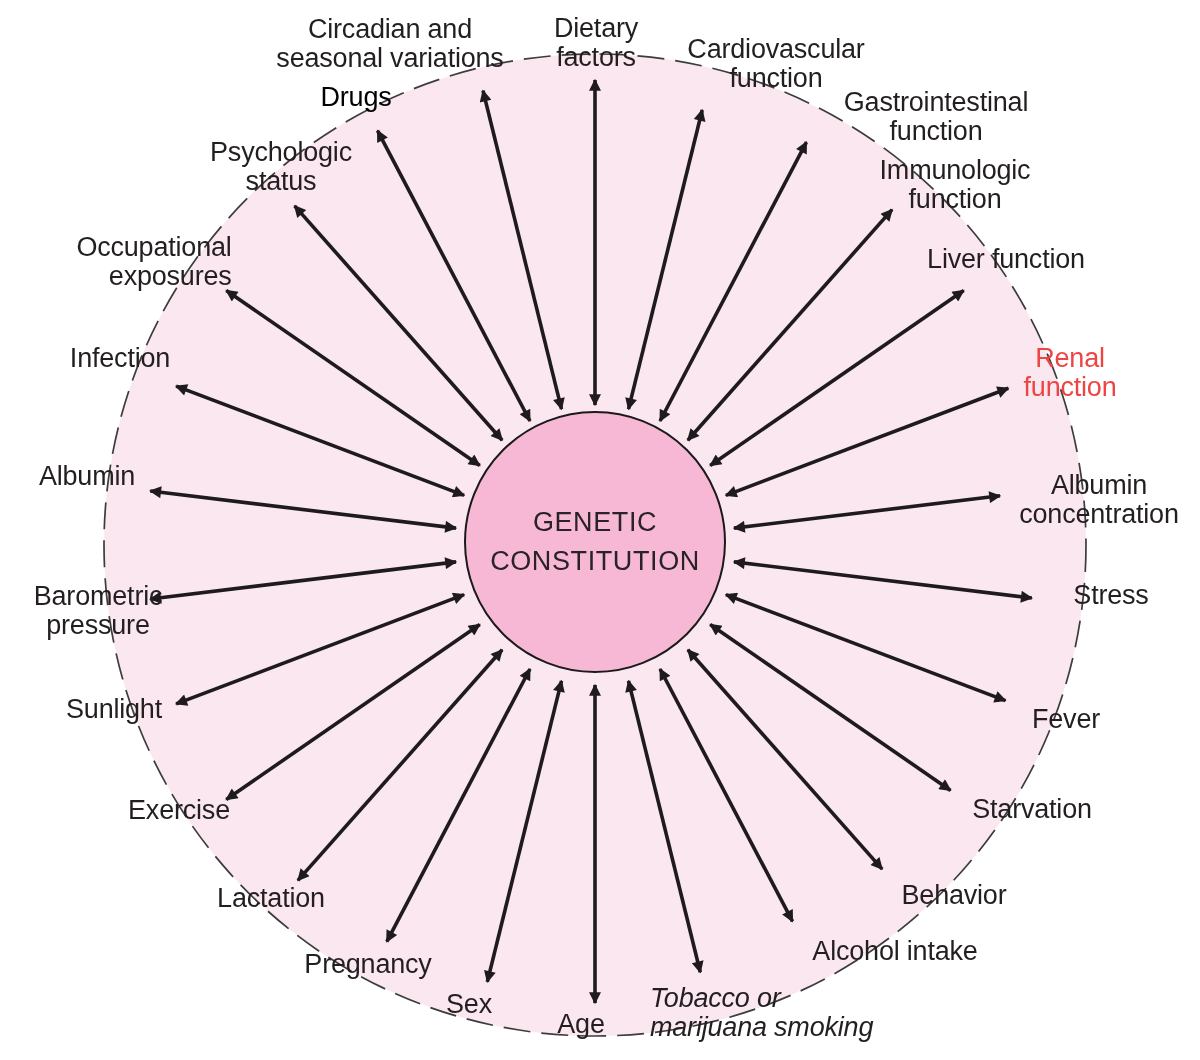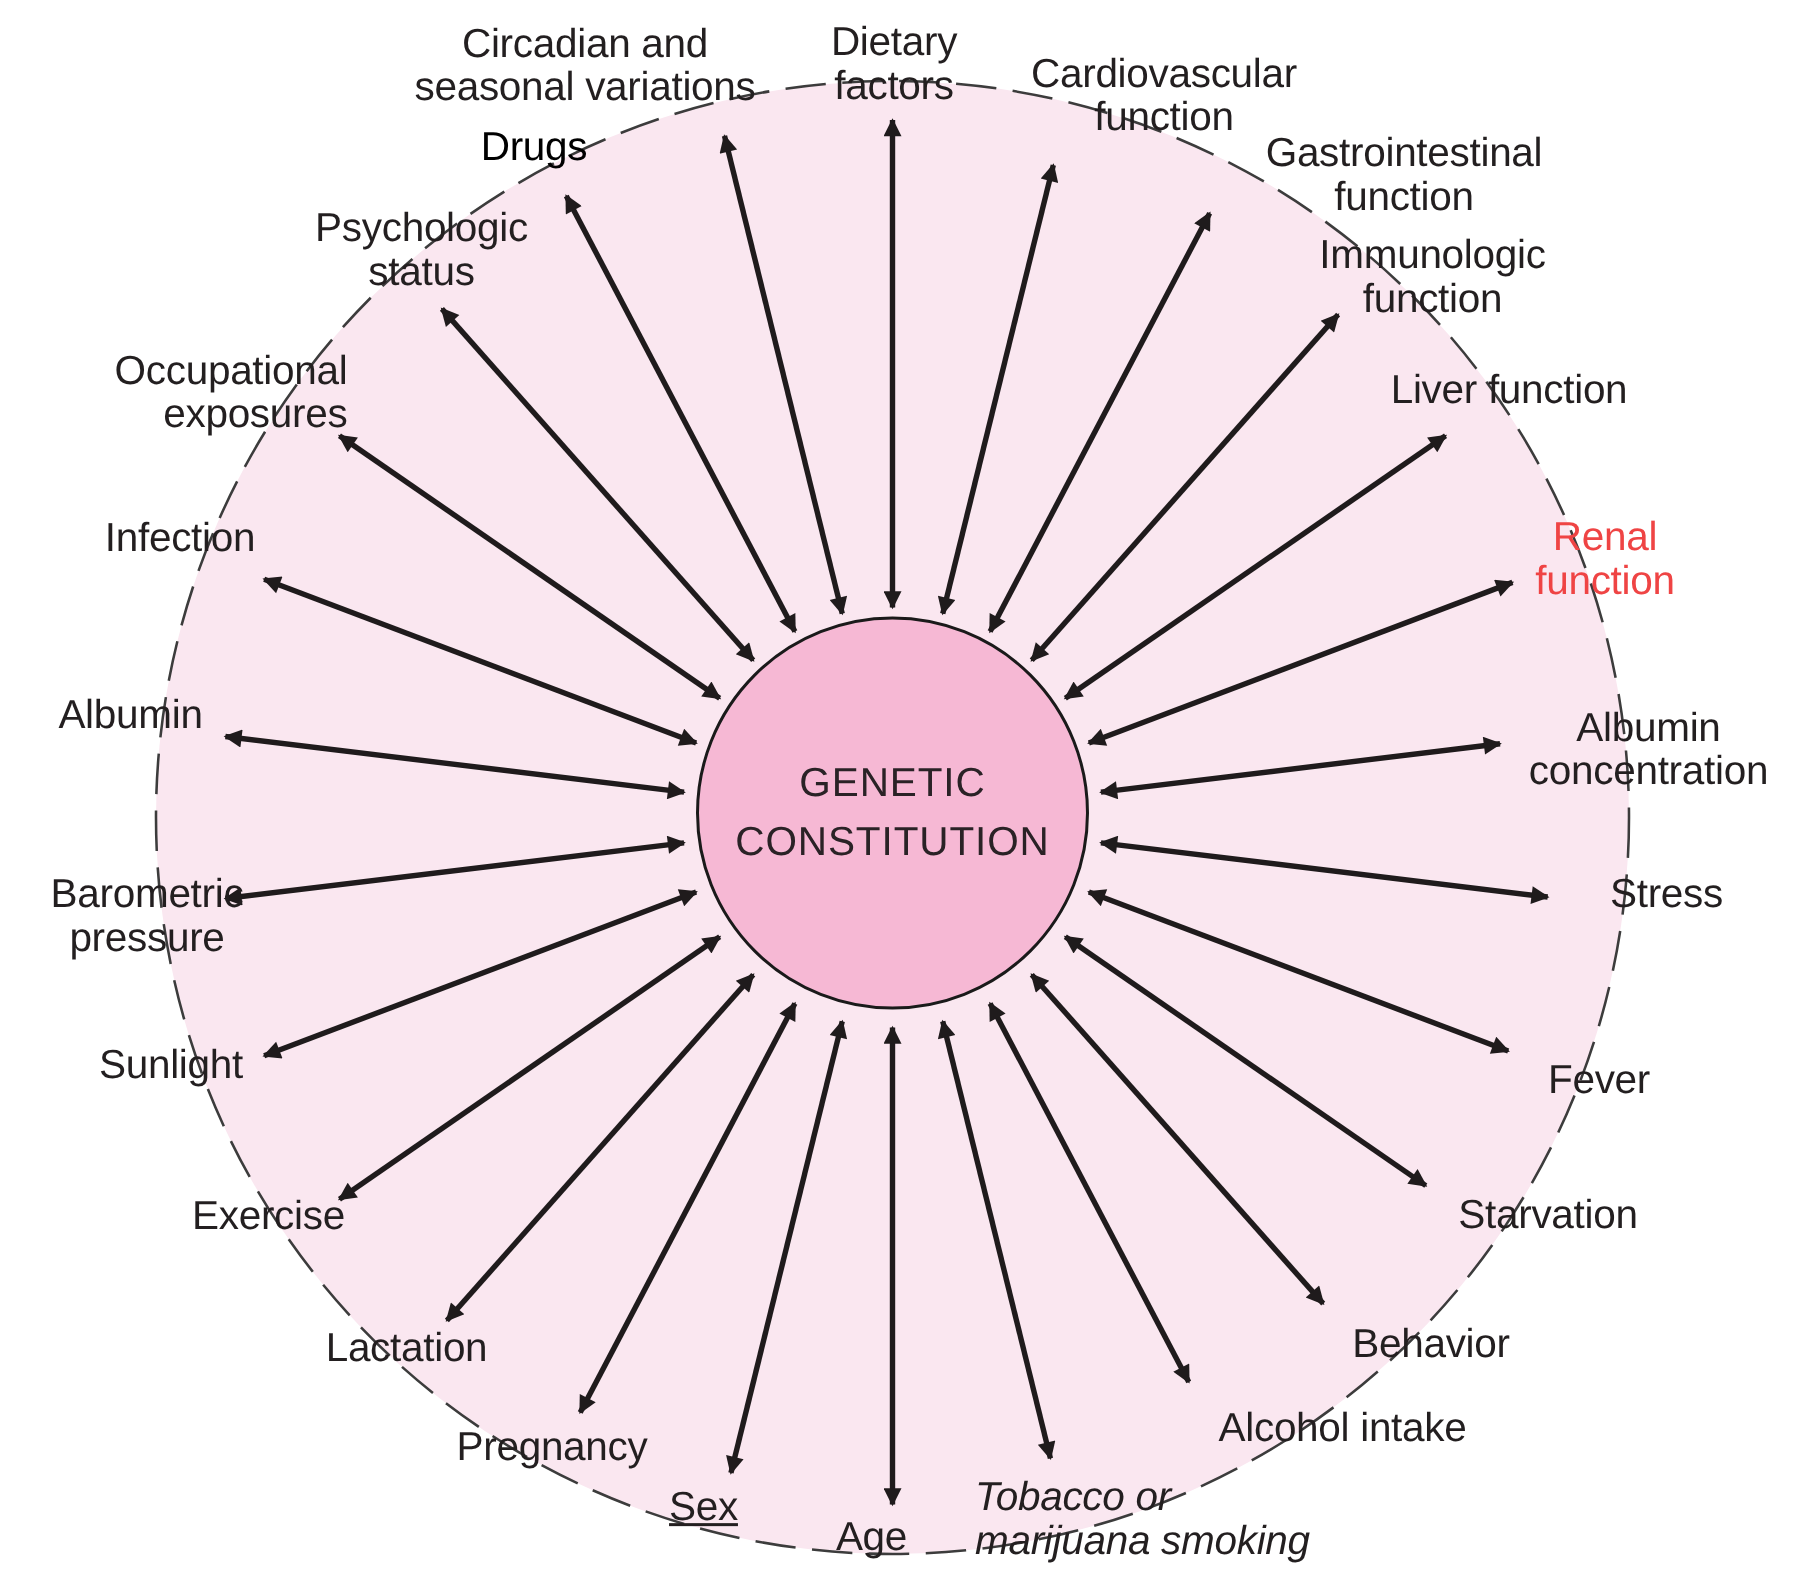--- a/index.html
+++ b/index.html
@@ -92,21 +92,21 @@
       <div class="factor-label" style="left: 1099px; top: 500px; color: rgb(35, 31, 32);">Albumin
 concentration</div>
       <div class="factor-label" style="left: 1098px; top: 596px; color: rgb(35, 31, 32); margin-left: 13px;">Stress</div>
       <div class="factor-label" style="left: 1066px; top: 720px; color: rgb(35, 31, 32);">Fever</div>
       <div class="factor-label" style="left: 1032px; top: 810px; color: rgb(35, 31, 32);">Starvation</div>
       <div class="factor-label" style="left: 954px; top: 896px; color: rgb(35, 31, 32);">Behavior</div>
       <div class="factor-label" style="left: 895px; top: 952px; color: rgb(35, 31, 32);">Alcohol intake</div>
       <div class="factor-label left" style="left: 650px; top: 1013px; color: rgb(35, 31, 32); font-style: italic;">Tobacco or
 marijuana smoking</div>
       <div class="factor-label" style="left: 581px; top: 1025px; color: rgb(35, 31, 32);">Age</div>
-      <div class="factor-label" style="left: 469px; top: 1005px; color: rgb(35, 31, 32); text-decoration: underline;">Sex</div>
+      <div class="factor-label" style="left: 469px; top: 1005px; color: rgb(35, 31, 32);">Sex</div>
       <div class="factor-label" style="left: 368px; top: 965px; color: rgb(35, 31, 32);">Pregnancy</div>
       <div class="factor-label" style="left: 271px; top: 899px; color: rgb(35, 31, 32);">Lactation</div>
       <div class="factor-label" style="left: 179px; top: 811px; color: rgb(35, 31, 32);">Exercise</div>
       <div class="factor-label" style="left: 114px; top: 710px; color: rgb(35, 31, 32);">Sunlight</div>
       <div class="factor-label" style="left: 98px; top: 611px; color: rgb(35, 31, 32);">Barometric
 pressure</div>
       <div class="factor-label" style="left: 87px; top: 477px; color: rgb(35, 31, 32);">Albumin</div>
       <div class="factor-label" style="left: 120px; top: 359px; color: rgb(35, 31, 32);">Infection</div>
       <div class="factor-label" style="left: 154px; top: 262px; color: rgb(35, 31, 32); text-align: right;">Occupational
 exposures</div>

